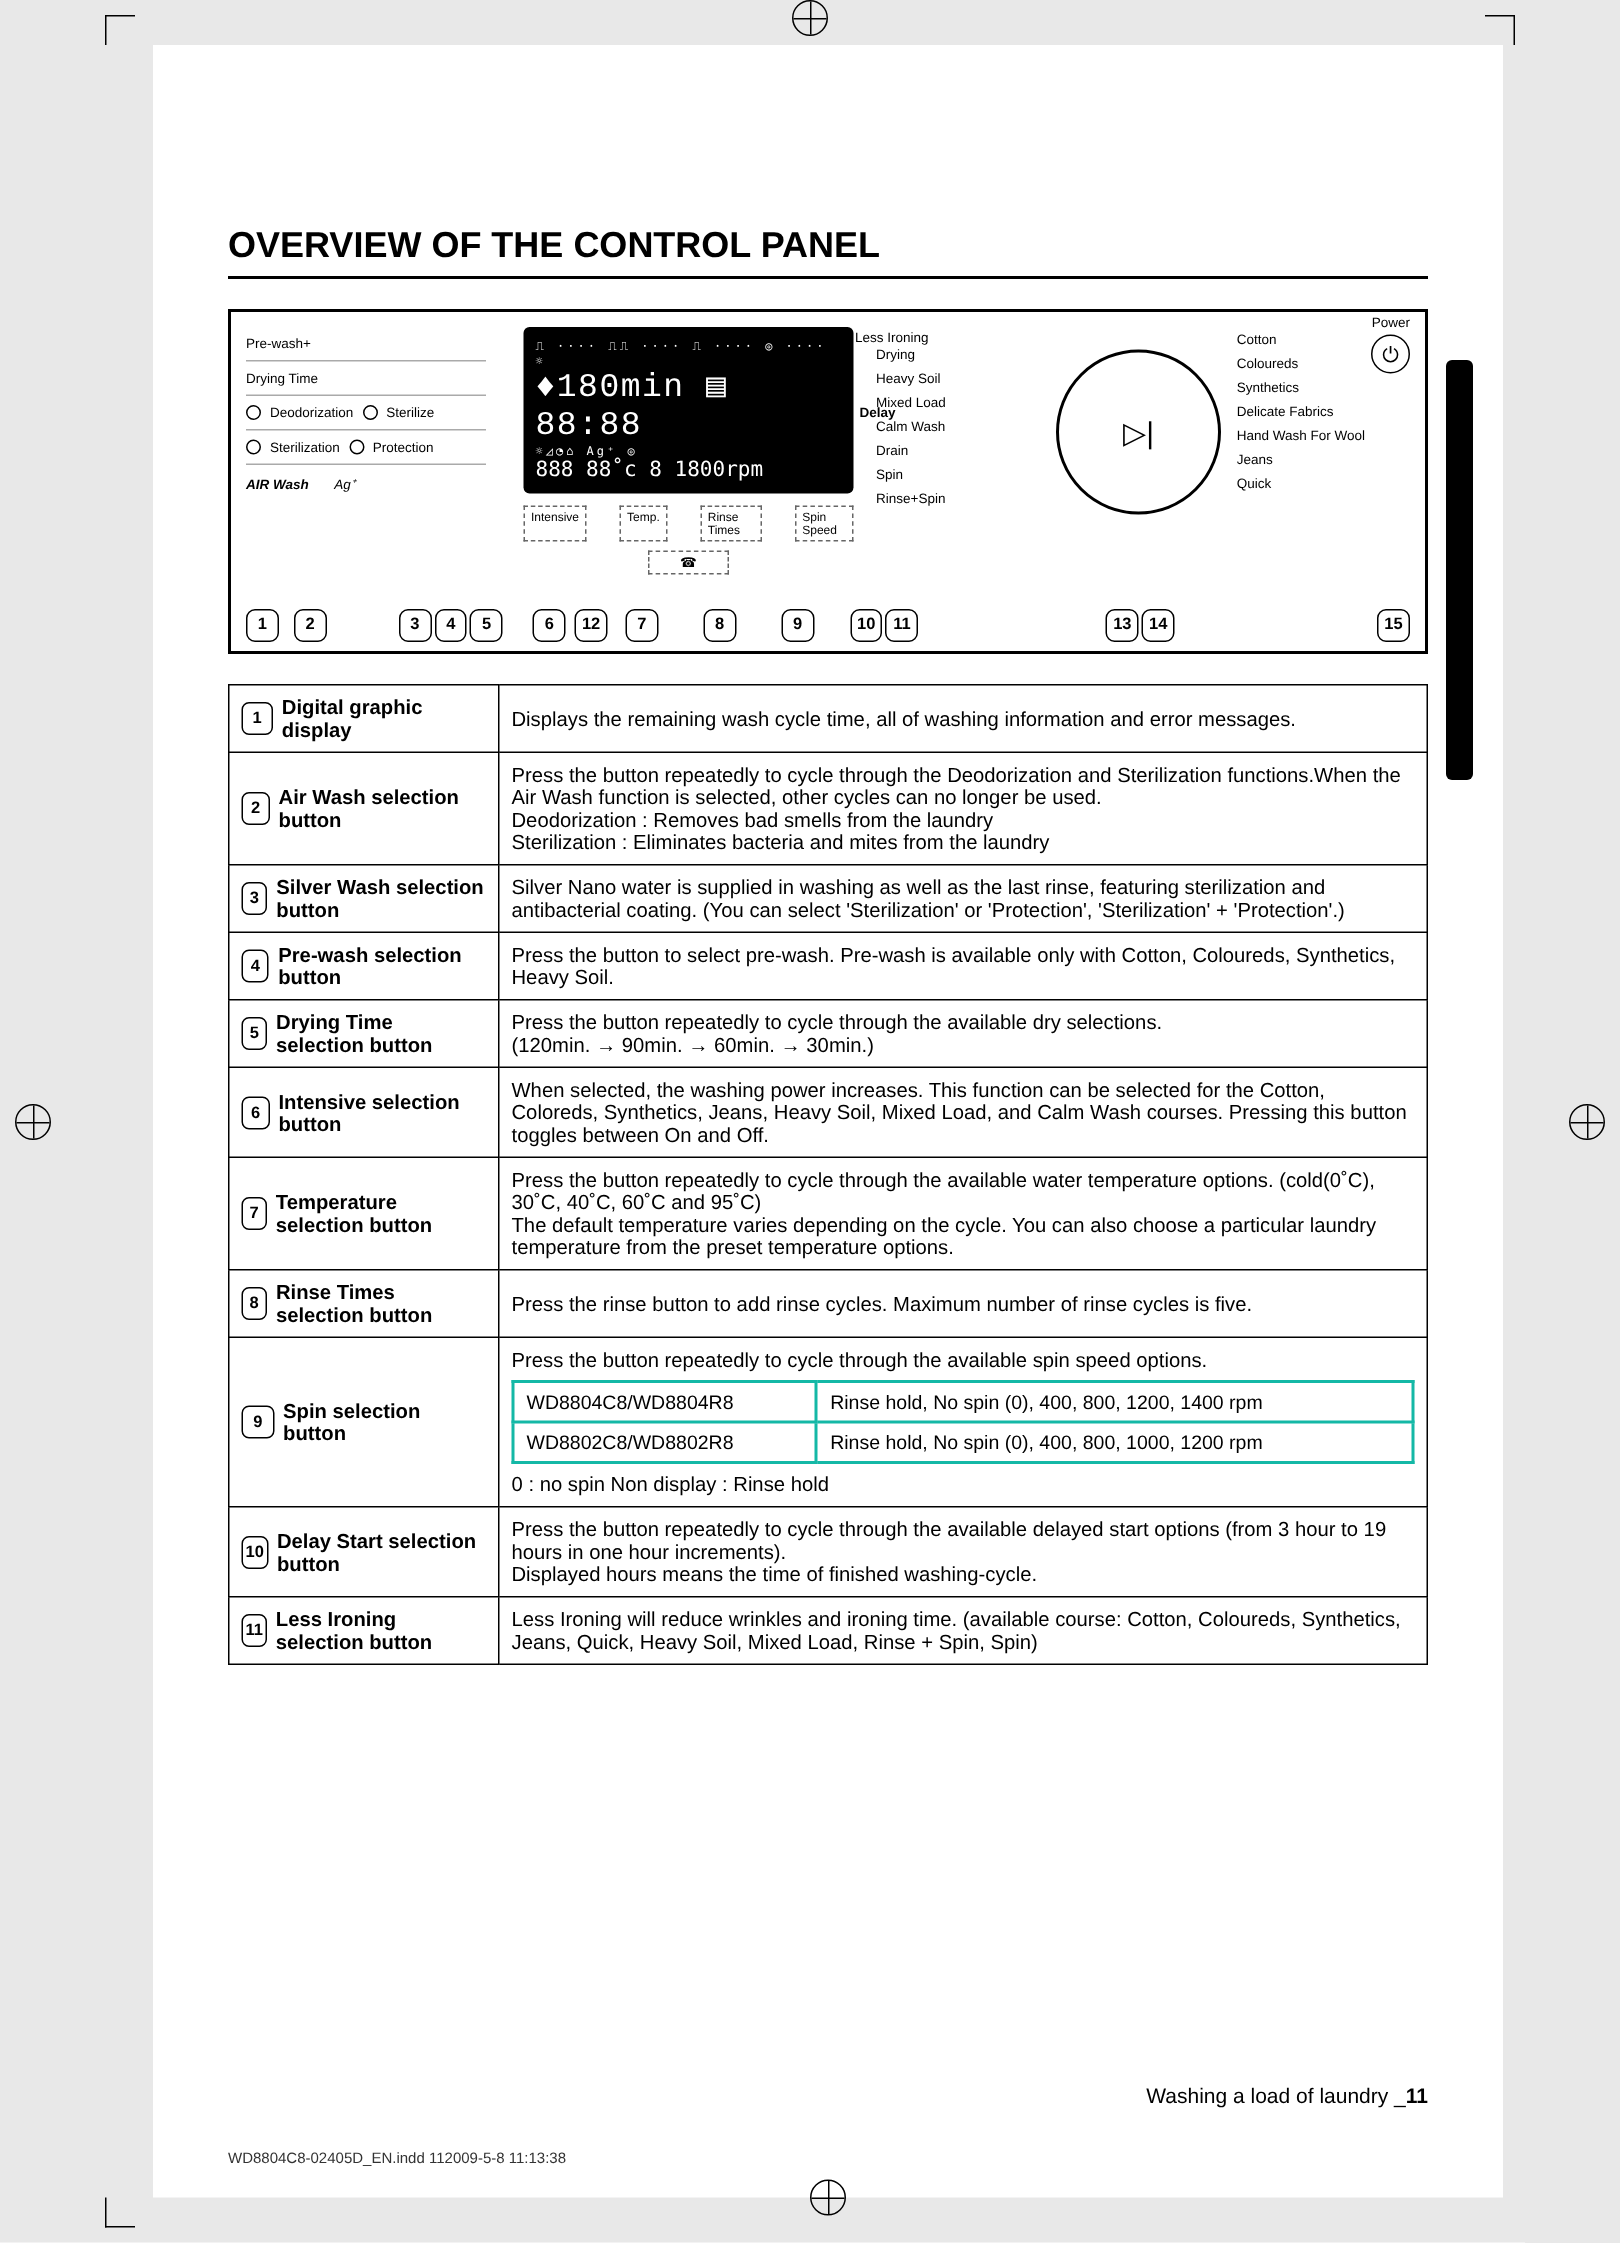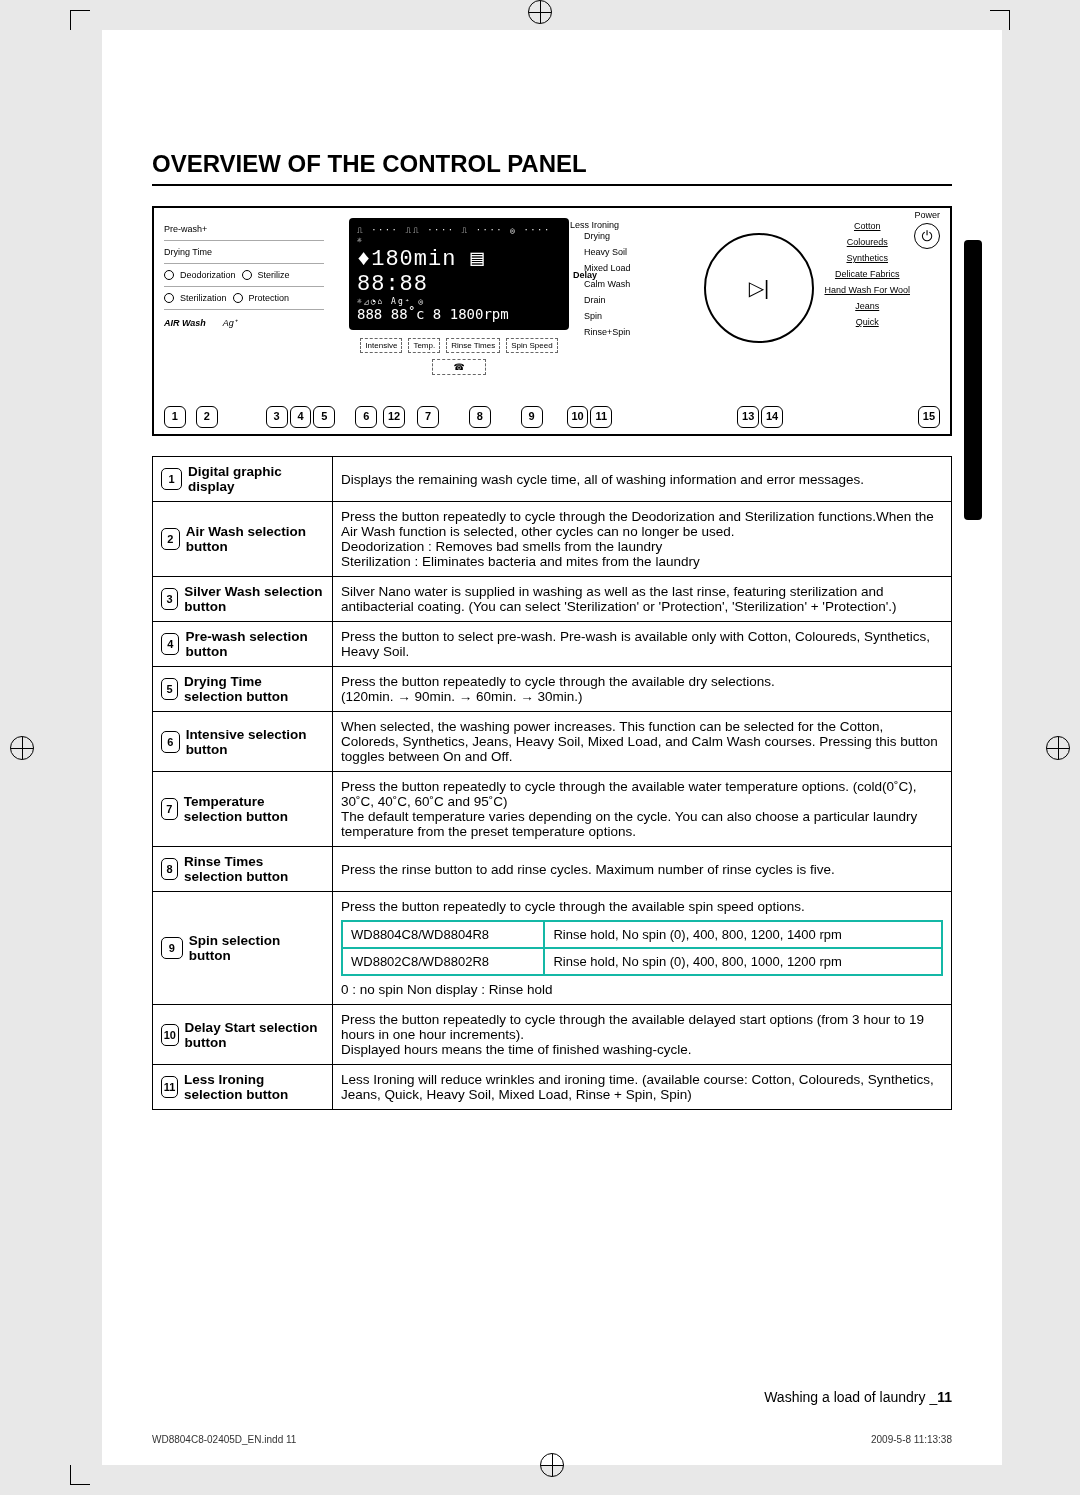--- a/index.html
+++ b/index.html
@@ -33,28 +33,28 @@
     .panel-left .row { display: flex; align-items: center; gap: 6px; padding: 6px 0; border-bottom: 1px solid #aaa; font-size: 9px; }
     .panel-left .row:last-child { border-bottom: none; }
     .circle-sm { display: inline-block; width: 10px; height: 10px; border: 1px solid #000; border-radius: 50%; }
     
     .panel-center { position: absolute; left: 195px; top: 10px; width: 220px; }
     .lcd { background: #000; color: #fff; padding: 8px; font-family: monospace; border-radius: 4px; }
     .lcd-icons { font-size: 8px; letter-spacing: 2px; }
     .lcd-big { font-size: 22px; letter-spacing: 1px; font-family: Liberation Mono, monospace; }
     .lcd-small { font-size: 14px; }
     .lcd-label { font-size: 9px; position: absolute; }
-    .btm-btns { display: flex; gap: 6px; margin-top: 8px; font-size: 8px; justify-content: center; }
+    .btm-btns { display: flex; gap: 22px; margin-top: 8px; font-size: 8px; }
     .btm-btns span { border: 1px dashed #666; padding: 2px 4px; }
     .tel-icon { text-align: center; border: 1px dashed #666; margin-top: 6px; padding: 2px 20px; width: fit-content; margin-left: auto; margin-right: auto; }
 
     .panel-right { position: absolute; left: 430px; top: 10px; right: 10px; font-size: 9px; }
     .dial-labels-left { position: absolute; left: 0; top: 10px; }
     .dial-labels-left div, .dial-labels-right div { padding: 3px 0; }
-    .dial-labels-right { position: absolute; right: 30px; top: 0; text-align: center; text-decoration: underline; }
+    .dial-labels-right { position: absolute; right: 30px; top: 0; text-align: left; }
     .dial { position: absolute; left: 120px; top: 15px; width: 110px; height: 110px; border: 2px solid #000; border-radius: 50%; display: flex; align-items: center; justify-content: center; font-size: 20px; }
     .power-btn { position: absolute; right: 0; top: 5px; width: 26px; height: 26px; border: 1px solid #000; border-radius: 50%; display: flex; align-items: center; justify-content: center; font-size: 14px; }
     .power-label { position: absolute; right: 0; top: -8px; font-size: 9px; }
 
     .callout-row { position: absolute; bottom: 6px; left: 10px; right: 10px; display: flex; }
     .callout { border: 1.5px solid #000; border-radius: 6px; width: 22px; height: 22px; line-height: 19px; text-align: center; font-weight: bold; font-size: 11px; }
 
     .side-tab { position: absolute; right: 20px; top: 210px; width: 18px; height: 280px; background: #000; border-radius: 4px; }
     .side-tab-text { position: absolute; right: 22px; top: 220px; writing-mode: vertical-rl; font-size: 12px; font-weight: bold; }
 
@@ -62,21 +62,21 @@
     table.desc td { border: 1px solid #000; padding: 7px 8px; vertical-align: middle; }
     table.desc td.label-cell { font-weight: bold; width: 180px; }
     .num-box { display: inline-flex; width: 22px; height: 22px; border: 1.5px solid #000; border-radius: 5px; align-items: center; justify-content: center; font-size: 11px; font-weight: bold; vertical-align: middle; margin-right: 6px; }
     .label-cell-inner { display: flex; align-items: center; }
 
     table.inner { width: 100%; border-collapse: collapse; margin: 6px 0; }
     table.inner td { border: 2px solid #14b8a6; padding: 5px 8px; font-size: 13px; }
     
     .footer { position: absolute; bottom: 60px; right: 50px; font-size: 14px; }
     .footer-page { font-weight: bold; }
-    .footer-meta { position: absolute; bottom: 20px; left: 50px; right: 50px; display: flex; justify-content: space-between; font-size: 10px; color: #333; }
+    .footer-meta { position: absolute; bottom: 20px; left: 50px; right: 50px; display: flex; justify-content: flex-start; font-size: 10px; color: #333; }
   </style>
 </head>
 <body>
 
 <div class="reg-mark top"></div>
 <div class="reg-mark left"></div>
 <div class="reg-mark right"></div>
 <div class="crop-mark tl"></div>
 <div class="crop-mark bl"></div>
 <div class="crop-mark tr"></div>

